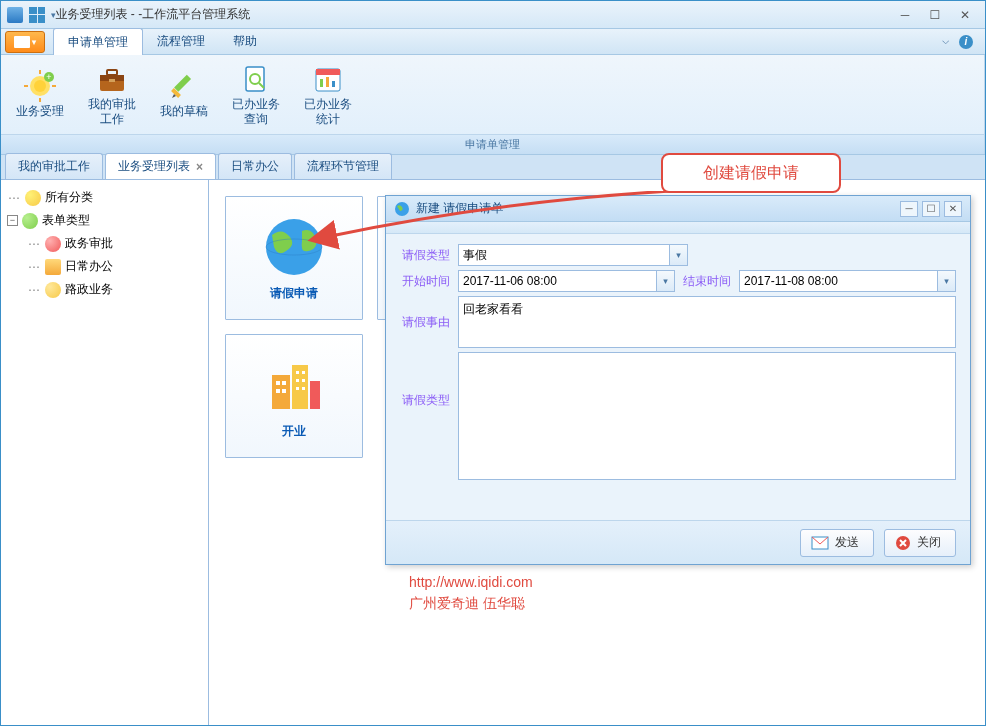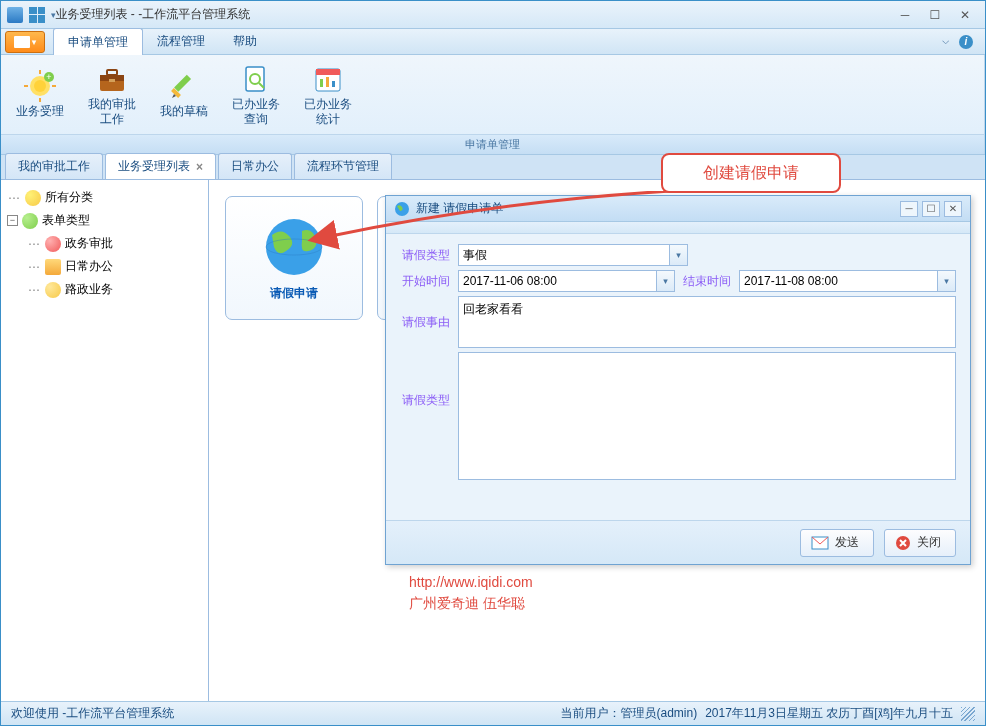--- a/index.html
+++ b/index.html
@@ -43,21 +43,21 @@
 .tree-header { background: linear-gradient(#e8f2fb,#d2e6f7); border-bottom: 1px solid #9cbce0; text-align: center; padding: 4px 0; font-weight: bold; color: #333; }
 .tree-body { flex: 1; padding: 6px 4px; overflow: auto; }
 .tree-node { display: flex; align-items: center; gap: 4px; padding: 3px 2px; cursor: pointer; }
 .tree-children { padding-left: 20px; }
 .tree-toggle { width: 11px; height: 11px; border: 1px solid #888; display: flex; align-items: center; justify-content: center; font-size: 9px; line-height: 1; color: #555; cursor: pointer; background: #fff; }
 .tree-icon { width: 16px; height: 16px; border-radius: 50%; flex-shrink: 0; }
 .tree-dots { width: 14px; display: flex; justify-content: center; color: #888; }
 
 
 .cards-area { flex: 1; padding: 16px; display: flex; flex-wrap: wrap; gap: 14px; align-content: flex-start; position: relative; }
-.card { width: 138px; height: 124px; border: 1px solid #9cbce0; border-radius: 7px; background: linear-gradient(#fff,#f1f7fd); display: flex; flex-direction: column; align-items: center; justify-content: center; gap: 6px; cursor: pointer; }
+.card { width: 138px; height: 124px; border: 1px solid #9cbce0; border-radius: 1px; background: linear-gradient(#fff,#f1f7fd); display: flex; flex-direction: column; align-items: center; justify-content: center; gap: 6px; cursor: pointer; }
 .card-icon { width: 64px; height: 64px; }
 .card-label { color: #0b5bb5; font-weight: bold; }
 .watermark { position: absolute; left: 200px; top: 392px; color: #e04a3f; font-size: 14px; line-height: 1.5; }
 
 
 .dialog { position: absolute; left: 384px; top: 194px; width: 586px; height: 370px; border: 1px solid #6fa3d2; background: #e8f2fb; box-shadow: 2px 2px 6px rgba(0,0,0,.2); display: flex; flex-direction: column; z-index: 10; }
 .dialog-title { height: 26px; background: linear-gradient(#d9ebfa,#c3ddf4); display: flex; align-items: center; padding: 0 8px; gap: 6px; color: #1a4d80; border-bottom: 1px solid #a6c8e4; }
 .dialog-title-text { flex: 1; }
 .dialog-winbtns { display: flex; gap: 4px; }
 .dialog-winbtn { width: 18px; height: 16px; background: #eef6fc; border: 1px solid #9cbce0; display: flex; align-items: center; justify-content: center; font-size: 10px; cursor: pointer; color: #555; }
@@ -238,40 +238,52 @@
         <div style="display:flex;flex-direction:column;gap:14px">
           <div class="card">
             <svg class="card-icon" viewBox="0 0 64 64">
                 <circle cx="32" cy="32" r="28" fill="#3aa0e8"></circle>
                 <path d="M10 20 Q20 12 28 22 Q34 30 24 36 Q16 42 12 32 Z" fill="#7fce4c"></path>
                 <path d="M40 16 Q50 12 54 24 Q56 34 46 36 Q38 38 40 26 Z" fill="#7fce4c"></path>
                 <ellipse cx="32" cy="32" rx="28" ry="8" fill="none" stroke="#2b7ac4" stroke-width="0.8" opacity="0.5"></ellipse>
               </svg>
             <div class="card-label">请假申请</div>
           </div>
+          <div class="card">
+            <svg class="card-icon" viewBox="0 0 64 64">
+                <rect x="10" y="22" width="18" height="34" fill="#f4a93a"></rect>
+                <rect x="30" y="12" width="16" height="44" fill="#f7c948"></rect>
+                <rect x="48" y="28" width="10" height="28" fill="#f05a5a"></rect>
+                <g fill="#fff">
+                  <rect x="14" y="28" width="4" height="4"></rect>
+                  <rect x="20" y="28" width="4" height="4"></rect>
+                  <rect x="14" y="36" width="4" height="4"></rect>
+                  <rect x="20" y="36" width="4" height="4"></rect>
+                  <rect x="34" y="18" width="3" height="3"></rect>
+                  <rect x="40" y="18" width="3" height="3"></rect>
+                  <rect x="34" y="26" width="3" height="3"></rect>
+                  <rect x="40" y="26" width="3" height="3"></rect>
+                  <rect x="34" y="34" width="3" height="3"></rect>
+                  <rect x="40" y="34" width="3" height="3"></rect>
+                </g>
+              </svg>
+            <div class="card-label">开业</div>
+          </div>
         </div>
         <div class="card" style="width:16px;background:linear-gradient(#fff,#f1f7fd)"></div>
 
         <div class="watermark">
           <div>http://www.iqidi.com</div>
           <div>广州爱奇迪 伍华聪</div>
         </div>
       </div>
 
     </div>
   </div>
 
-  <div class="statusbar">
-    <span>欢迎使用 -工作流平台管理系统</span>
-    <div class="statusbar-right">
-      <span>当前用户：管理员(admin)</span>
-      <span>2017年11月3日星期五 农历丁酉[鸡]年九月十五</span>
-      <div class="resize-grip"></div>
-    </div>
-  </div>
 
   <svg class="arrow-svg" width="400" height="80">
     <defs>
         <marker id="ah" markerWidth="10" markerHeight="10" refX="2" refY="5" orient="auto">
           <polygon points="0,0 10,5 0,10" fill="#e04a3f"></polygon>
         </marker>
       </defs>
     <path d="M 370 0 Q 200 10 30 45" stroke="#e04a3f" stroke-width="3" fill="none" marker-end="url(#ah)"></path>
   </svg>
 

